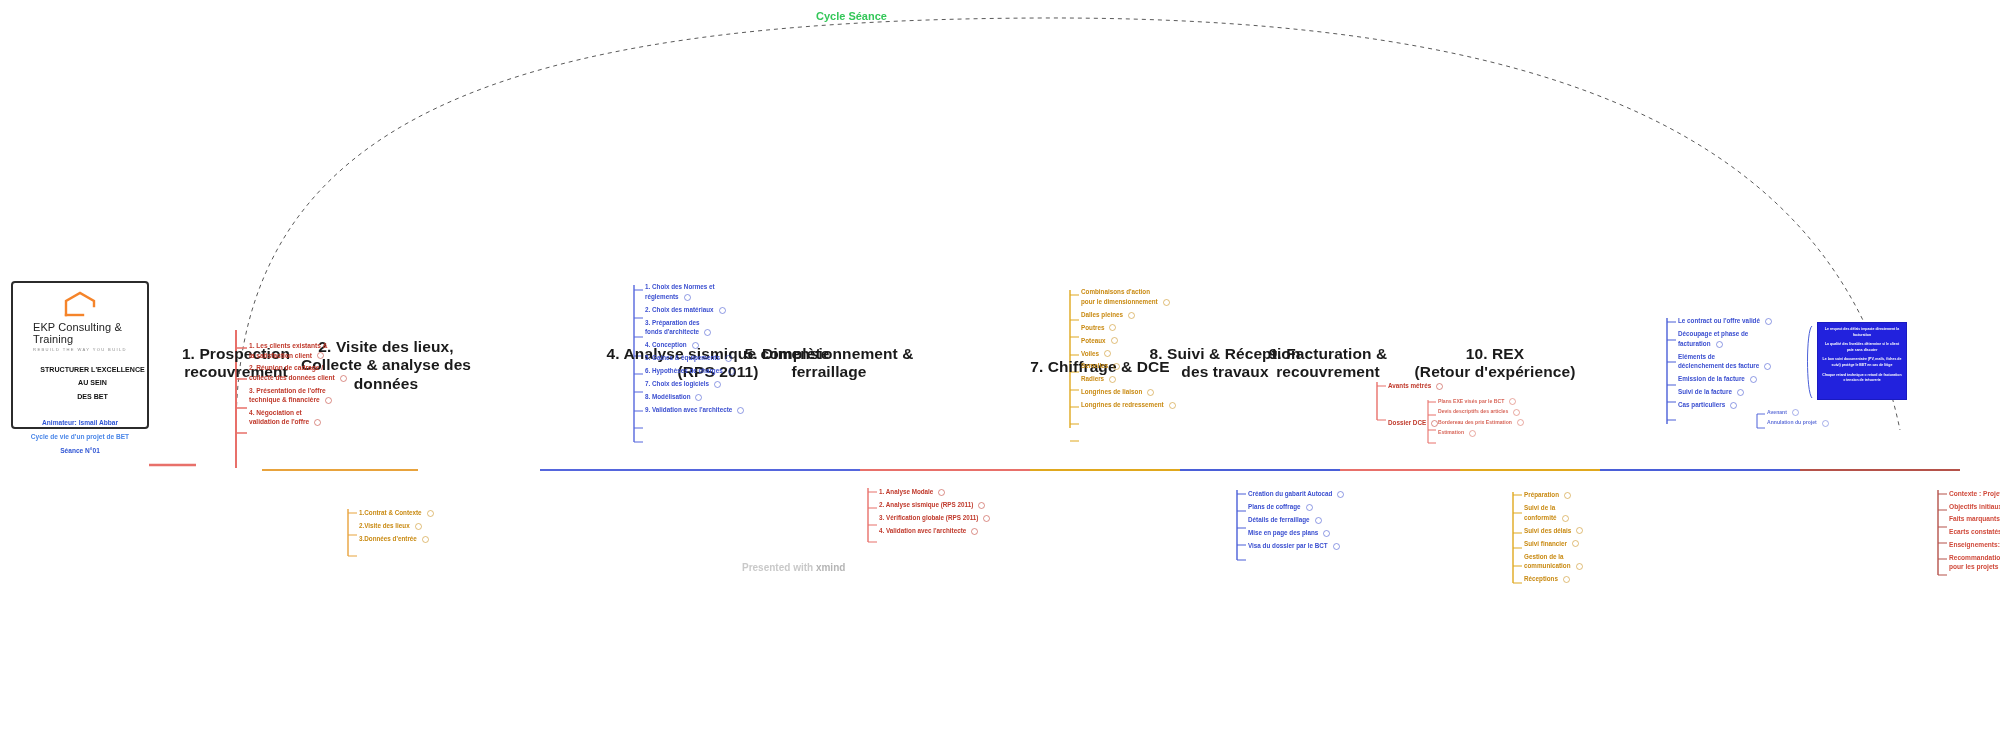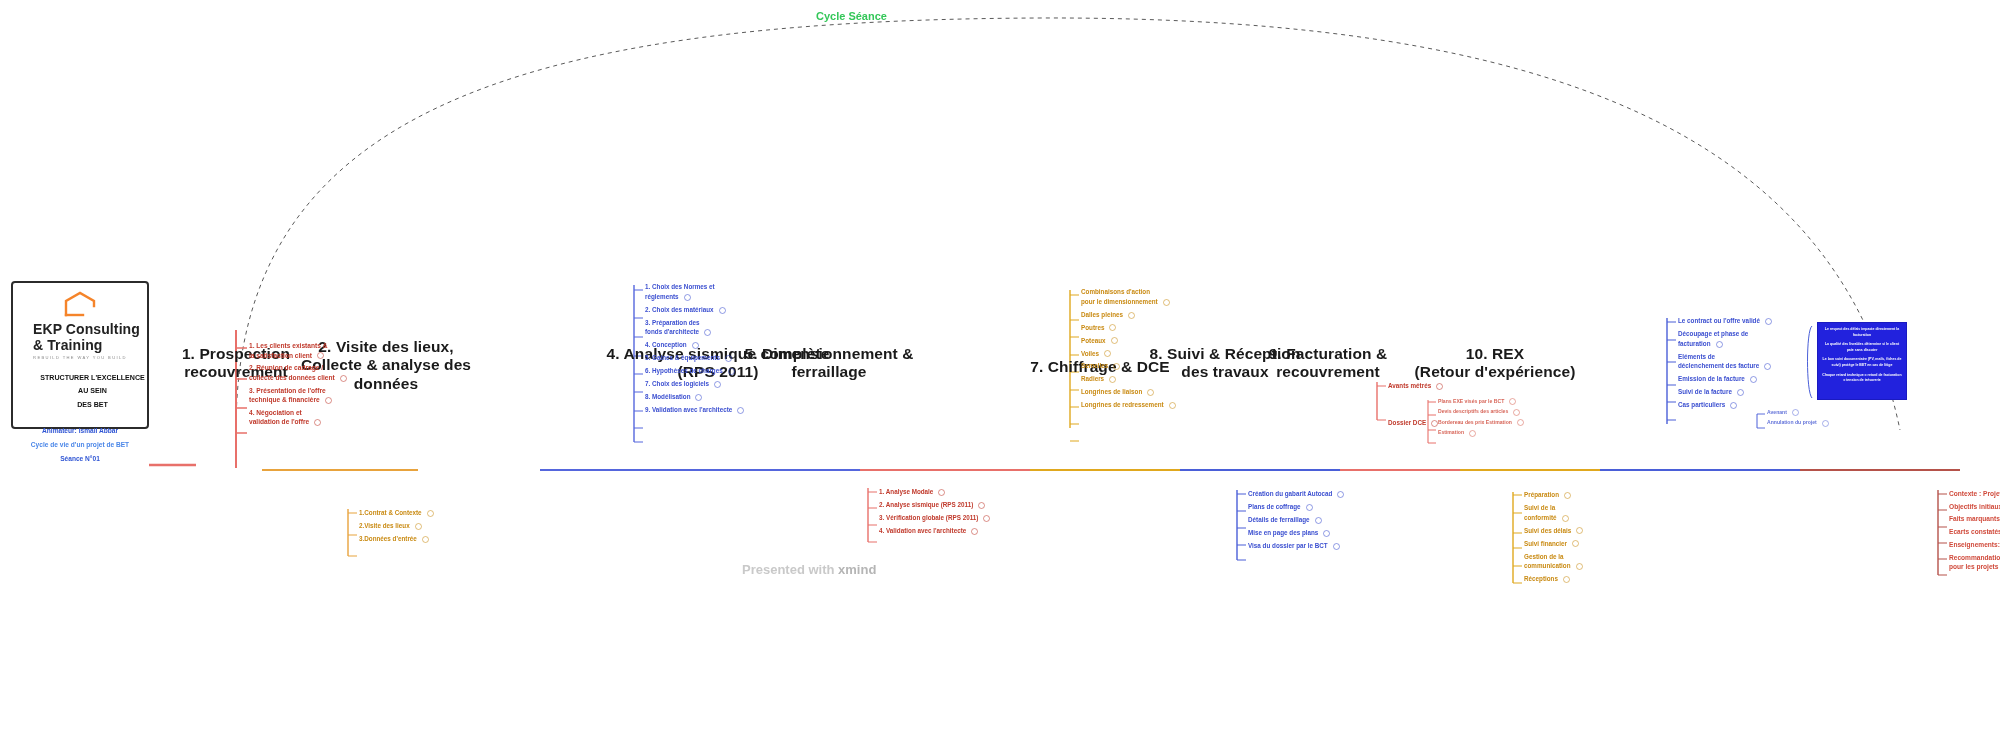--- a/index.html
+++ b/index.html
@@ -7,21 +7,21 @@
        font-family:"Liberation Sans", sans-serif;color:#111;}
   .canvas{position:absolute;left:0;top:0;width:2000px;height:742px;}
   svg.lines{position:absolute;left:0;top:0;width:2000px;height:742px;pointer-events:none;}
 
   
   .central{position:absolute;left:11px;top:281px;width:138px;height:148px;
            border:2px solid #2b2b2b;border-radius:4px;background:#fff;
            display:flex;flex-direction:column;align-items:center;justify-content:flex-start;
            padding-top:8px;box-sizing:border-box;}
   .logo-house{width:34px;height:26px;position:relative;margin-bottom:4px;}
-  .brand{font-size:14px;font-weight:bold;color:#222;letter-spacing:.1px;padding-left:20px;}
+  .brand{font-size:11px;font-weight:normal;color:#222;letter-spacing:.1px;padding-left:20px;}
   .brand-sub{font-size:4.1px;color:#8a8a8a;letter-spacing:1.35px;margin-top:2px;}
   .ct-title{font-size:7.1px;font-weight:bold;color:#111;text-align:center;margin-top:12px;line-height:1.9;padding-left:25px;}
   .ct-meta{font-size:6.6px;font-weight:bold;color:#2f55d4;text-align:center;margin-top:12px;line-height:2.1;}
   .ct-meta div:nth-child(2){color:#4a86e8;}
 
   
   .mt{position:absolute;font-size:15.5px;font-weight:600;color:#1a1a1a;
       text-align:center;line-height:1.18;letter-spacing:.1px;}
 
   
@@ -45,21 +45,21 @@
   .bluebox{position:absolute;left:1817px;top:322px;width:90px;height:78px;
            background:#2222dd;border:1px solid #1a1ac0;color:#fff;
            font-size:3.5px;line-height:1.6;text-align:center;font-weight:bold;
            padding:4px 3px;box-sizing:border-box;}
   .bluebox p{margin:0 0 4px 0;}
 
   
   .cycle{position:absolute;left:816px;top:10px;font-size:11px;font-weight:bold;color:#34c759;}
 
   
-  .footer{position:absolute;left:742px;top:562px;font-size:13px;color:#c9c9c9;font-weight:bold;}
+  .footer{position:absolute;left:742px;top:562px;font-size:10px;color:#c9c9c9;font-weight:bold;}
   .footer .xm{color:#b5b5b5;}
 </style>
 </head>
 <body>
 
 <div class="canvas">
 
   <svg class="lines" viewBox="0 0 2000 742">
 
     <path d="M236,430 C236,120 500,20 1040,18 C1560,16 1840,140 1900,430" fill="none" stroke="#5a5a5a" stroke-width="1" stroke-dasharray="4,4"></path>

